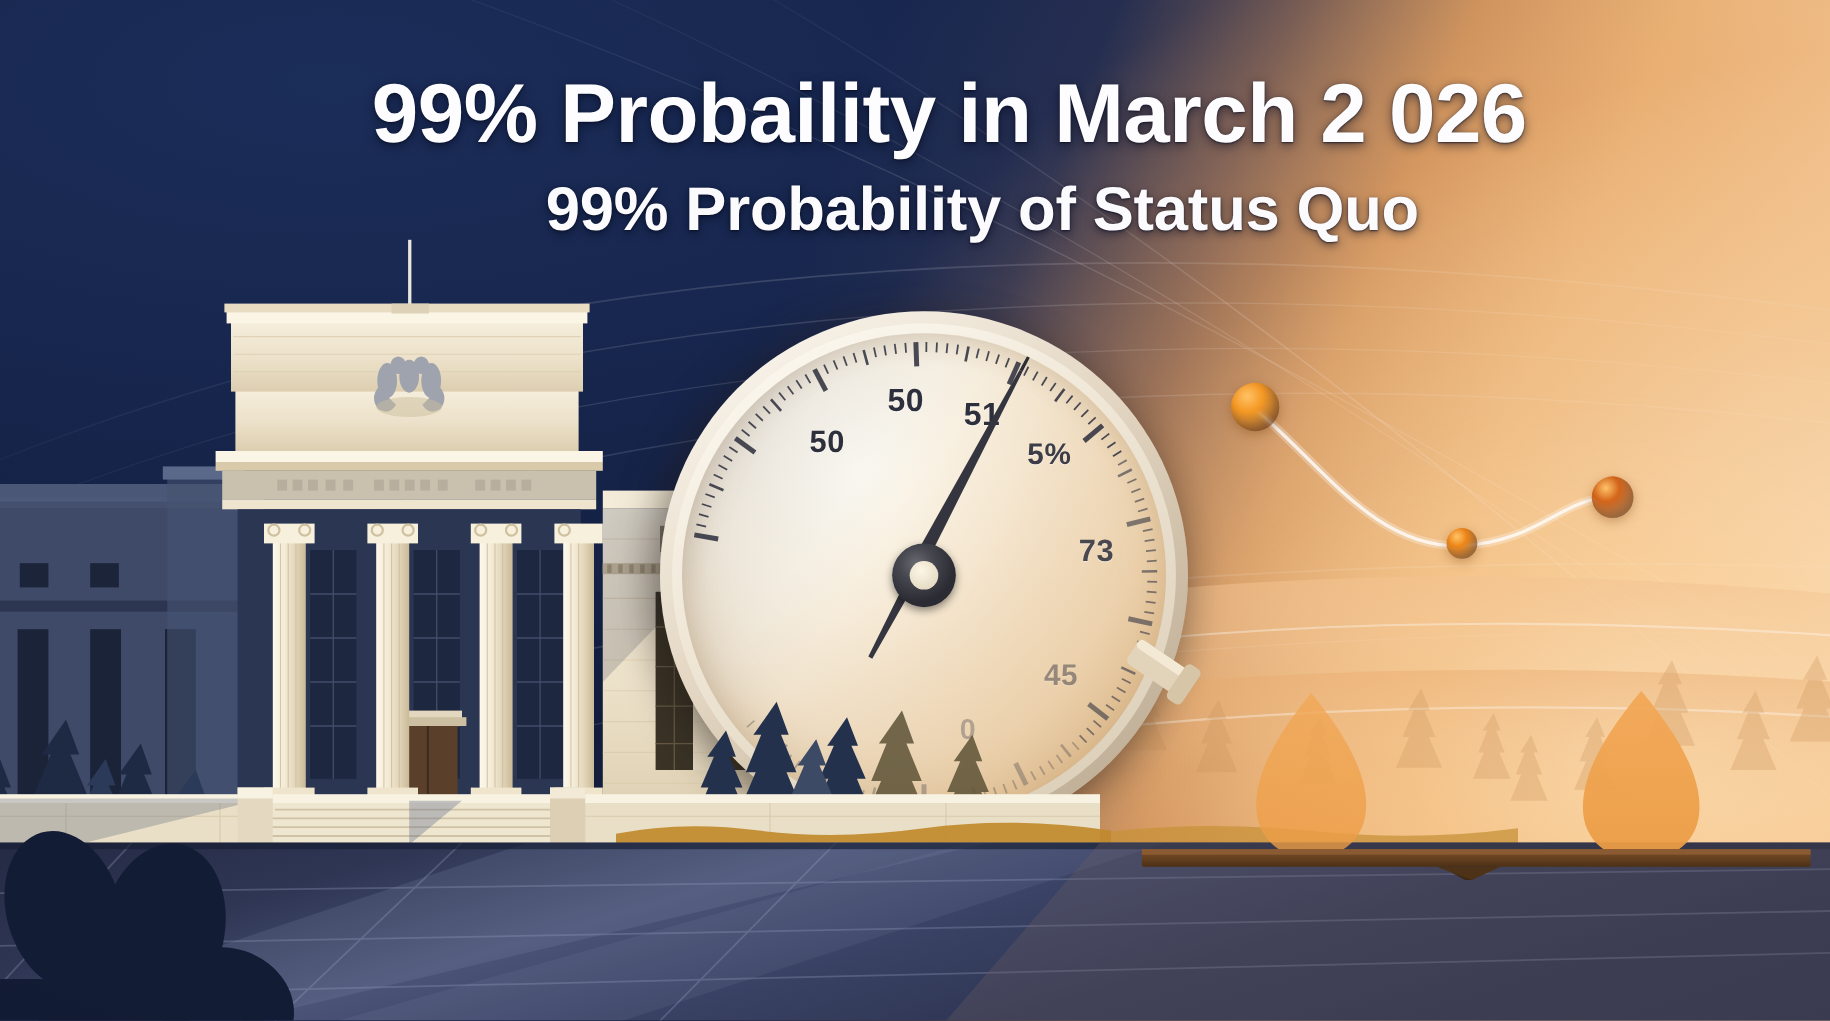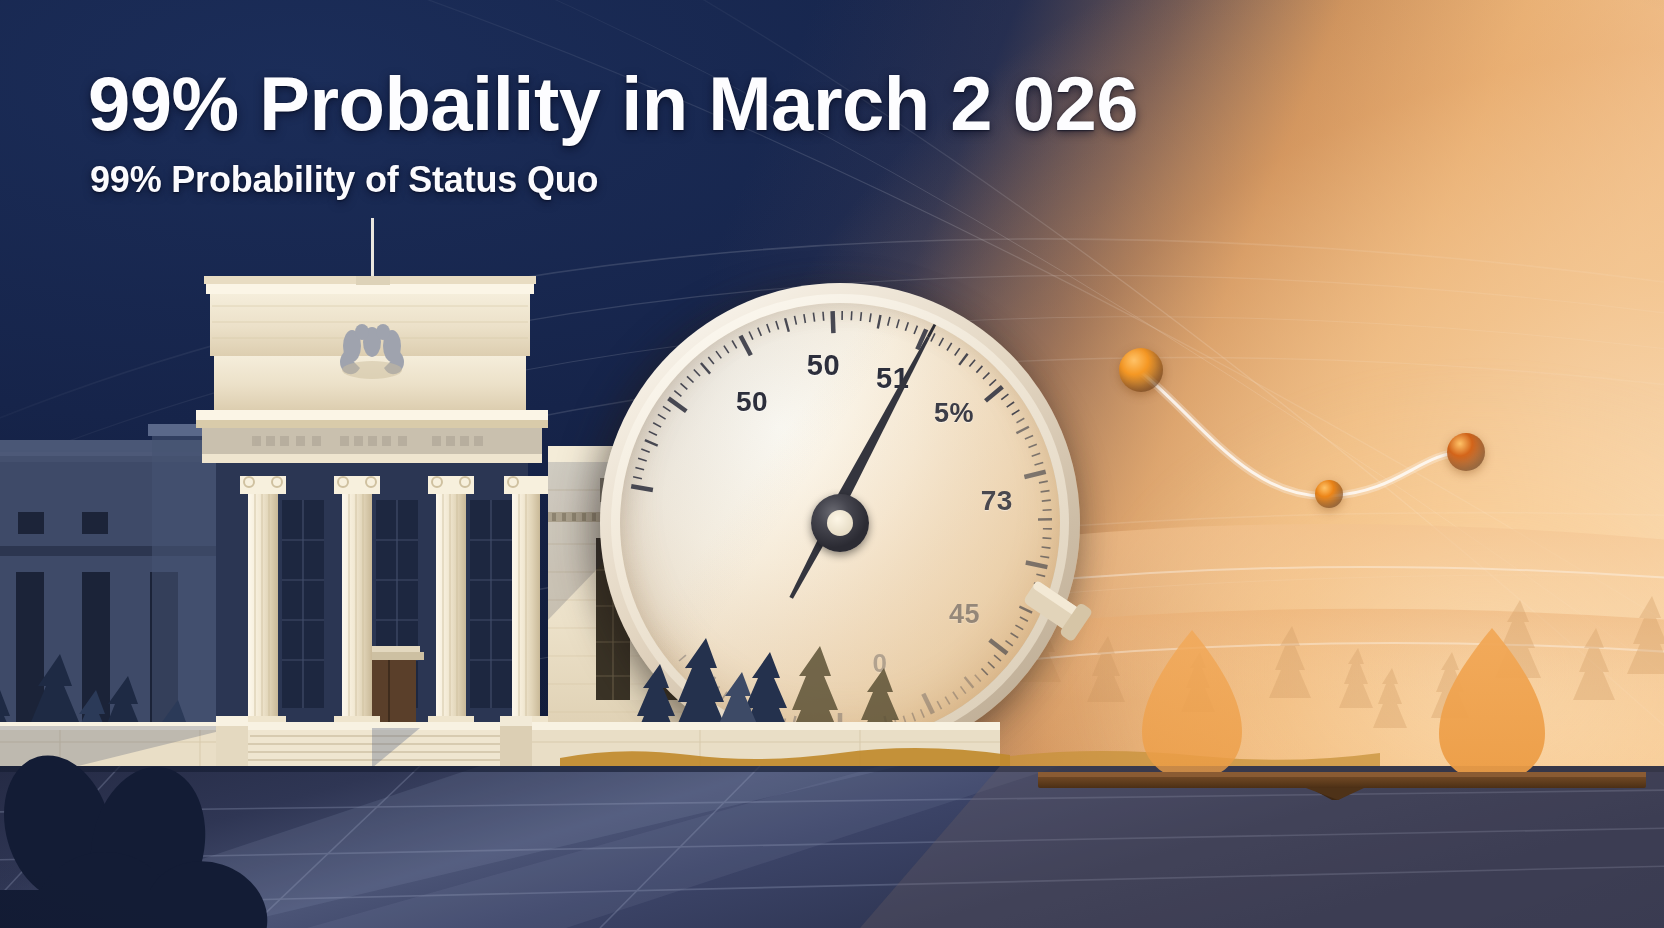--- a/index.html
+++ b/index.html
@@ -1,19 +1,20 @@
 <!DOCTYPE html>
 <html><head>
 <meta charset="utf-8">
 <style>
   html,body{margin:0;padding:0;background:#0e1730;}
   .stage{
     position:relative;width:1664px;height:928px;overflow:hidden;
     font-family:"Liberation Sans","DejaVu Sans",sans-serif;
     background:#16254d;
+    text-align:right;
   }
   .layer{position:absolute;inset:0;}
 
   
   .sky-navy{
     background:
       radial-gradient(120% 90% at 18% 8%, #1b2d59 0%, #16244a 42%, #121d3d 70%, #101a36 100%);
   }
   .sky-warm{
     background:
@@ -99,21 +100,21 @@
   
   .headline{
     position:absolute;left:88px;top:66px;width:1300px;
     font-size:76px;line-height:1.0;font-weight:700;color:#fdfdff;
     letter-spacing:-0.5px;
     text-shadow:0 3px 10px rgba(5,10,30,.55), 0 1px 2px rgba(5,10,30,.7);
     white-space:nowrap;
   }
   .subline{
     position:absolute;left:90px;top:162px;width:1200px;
-    font-size:36px;line-height:1.0;font-weight:700;color:#fbfbfe;
+    font-size:56px;line-height:1.0;font-weight:700;color:#fbfbfe;
     letter-spacing:-0.2px;
     text-shadow:0 3px 9px rgba(5,10,30,.55), 0 1px 2px rgba(5,10,30,.7);
     white-space:nowrap;
   }
   .vign{
     position:absolute;inset:0;pointer-events:none;
     background:radial-gradient(125% 105% at 50% 46%, rgba(0,0,0,0) 58%, rgba(8,12,28,.22) 100%);
   }
 </style>
 </head>

